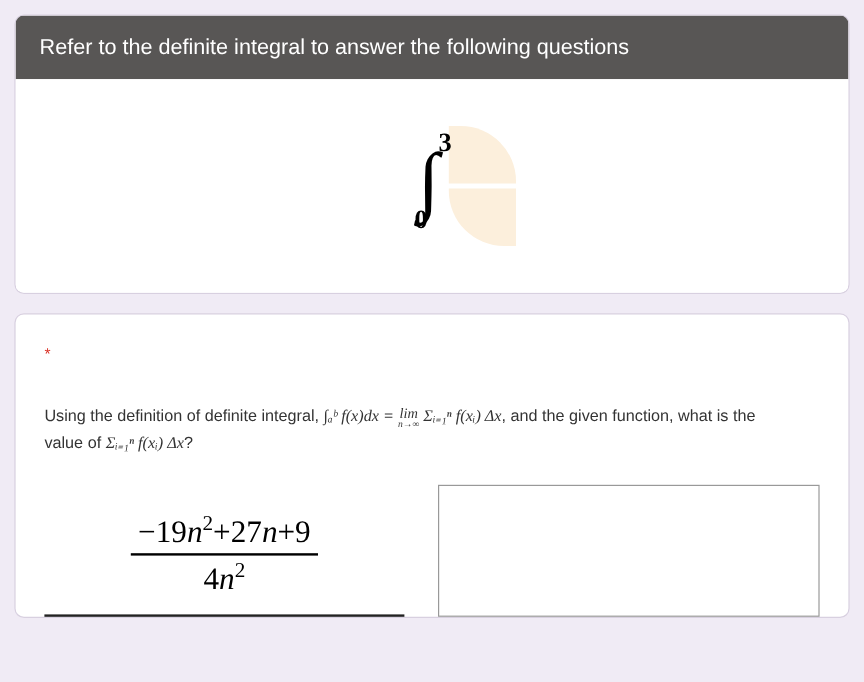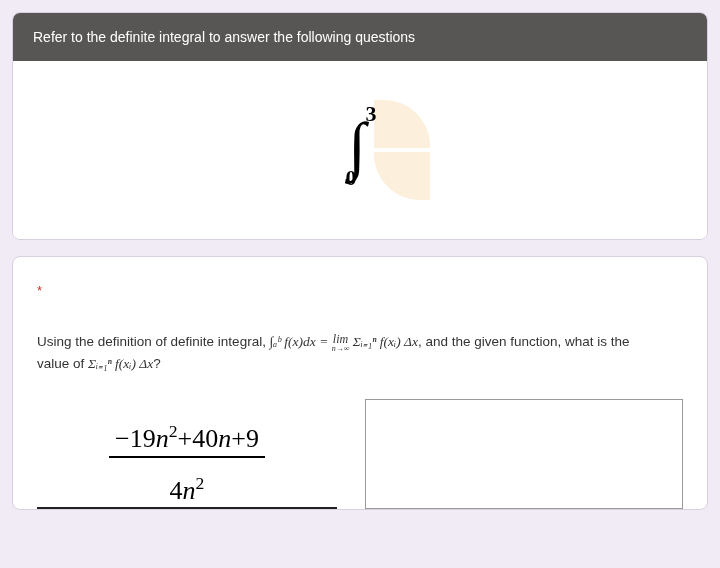--- a/index.html
+++ b/index.html
@@ -18,21 +18,21 @@
       background: white;
       border-radius: 8px;
       overflow: hidden;
       margin-bottom: 16px;
       border: 1px solid #d8d0e0;
     }
     .header-bar {
       background: #585655;
       color: white;
       padding: 16px 20px;
-      font-size: 14px;
+      font-size: 18px;
     }
     .integral-area {
       padding: 36px 20px 44px 20px;
       text-align: center;
       position: relative;
       background: #fff;
     }
     .integral-bg-shape {
       position: absolute;
       top: 50%;
@@ -146,21 +146,21 @@
       text-align: center;
       vertical-align: middle;
     }
     .frac-num {
       display: block;
       border-bottom: 2px solid #000;
       padding: 0 6px 2px 6px;
     }
     .frac-den {
       display: block;
-      padding: 15px 6px 0 6px;
+      padding: 2px 6px 0 6px;
     }
     .sup {
       font-size: 0.68em;
       vertical-align: super;
       font-style: normal;
     }
     .answer-box {
       flex: 1;
       border: 1px solid #999;
       background: white;
@@ -187,19 +187,19 @@
 </div>
 
 <div class="question-card">
   <span class="required">*</span>
   <div class="question-text">
     <span>Using the definition of definite integral, </span><span class="math-inline"><span>∫ₐᵇ f(x)dx = </span><span style="display:inline-block;vertical-align:middle;text-align:center;line-height:1;"><span style="display:block;font-size:12px;">lim</span><span style="display:block;font-size:8px;">n→∞</span></span><span> Σᵢ₌₁ⁿ f(xᵢ) Δx</span></span><span>, and the given function, what is the </span><br><span>value of </span><span class="math-inline">Σᵢ₌₁ⁿ f(xᵢ) Δx</span><span>?</span>
   </div>
   <div class="answer-row">
     <div class="fraction-display">
       <span class="frac">
-        <span class="frac-num"><span style="font-style:normal;">−19</span><span>n</span><span class="sup">2</span><span style="font-style:normal;">+40</span><span>n</span><span style="font-style:normal;">+9</span></span>
+        <span class="frac-num"><span style="font-style:normal;">−19</span><span>n</span><span class="sup">2</span><span style="font-style:normal;">+27</span><span>n</span><span style="font-style:normal;">+9</span></span>
         <span class="frac-den"><span style="font-style:normal;">4</span><span>n</span><span class="sup">2</span></span>
       </span>
     </div>
     <div class="answer-box"></div>
   </div>
 </div>
 
 </body></html>

